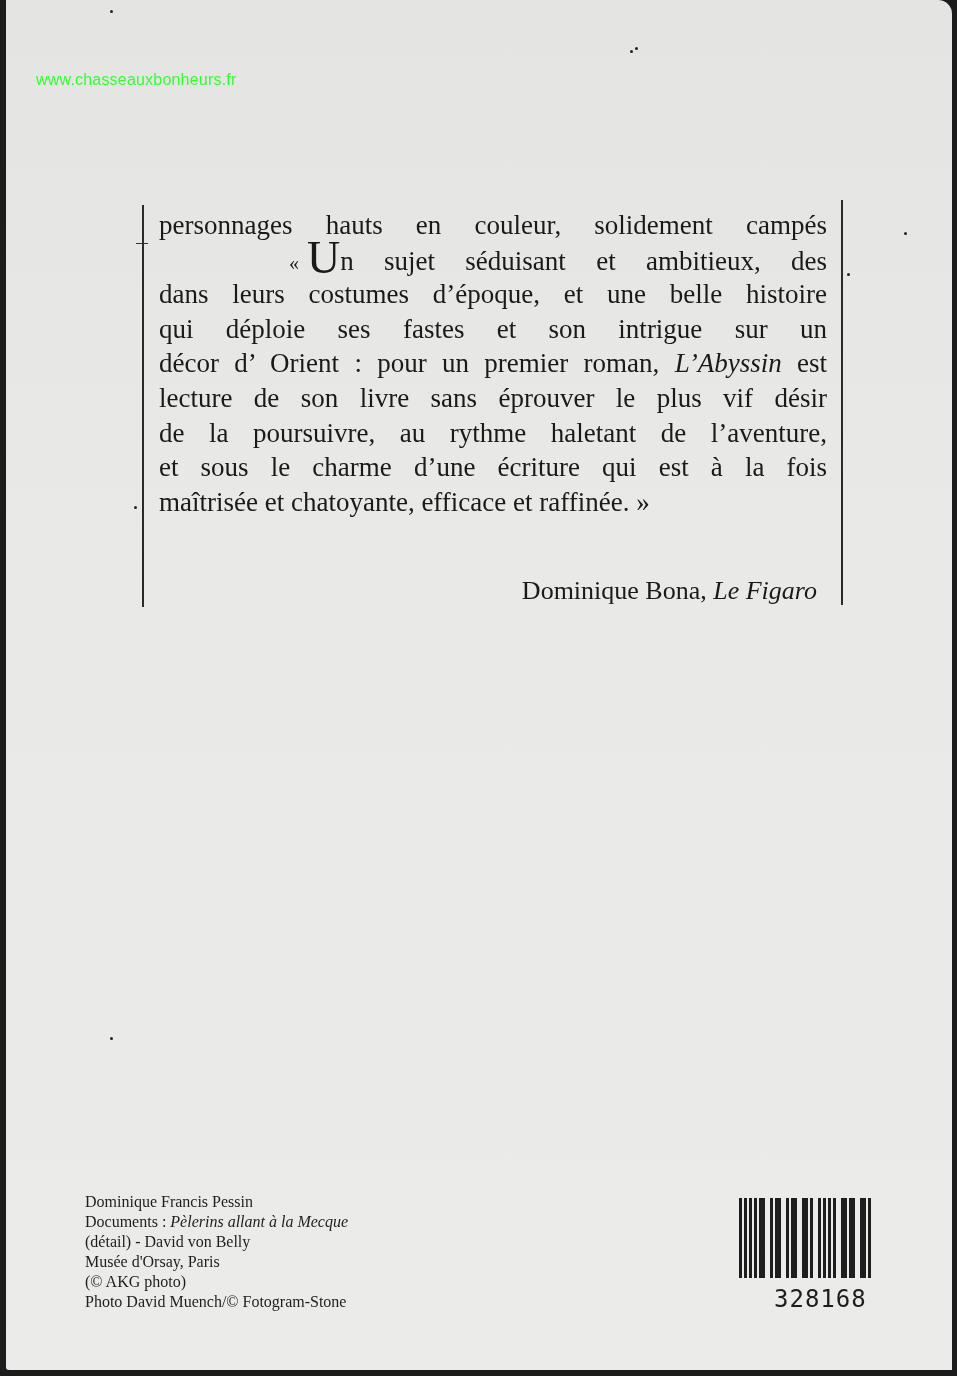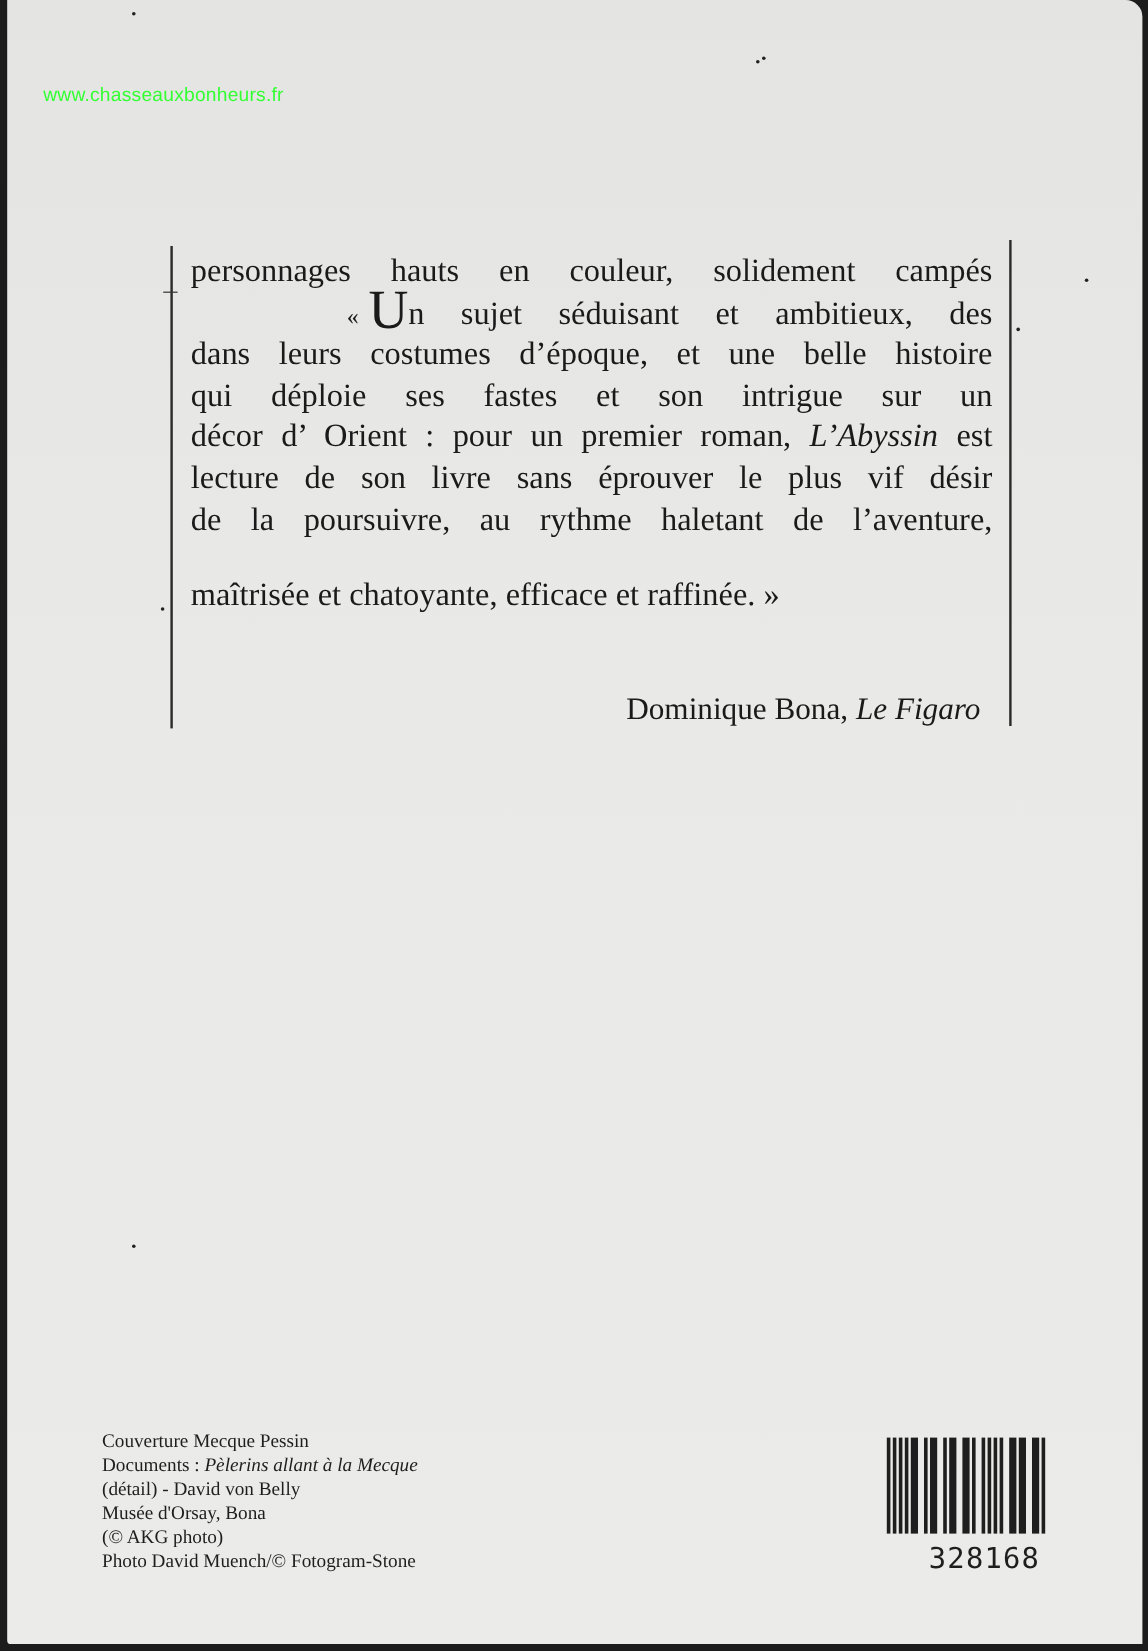--- a/index.html
+++ b/index.html
@@ -25,21 +25,21 @@
   .rule.left { left: 136px; top: 205px; height: 402px; }
   .rule.right { left: 835px; top: 200px; height: 405px; }
   .tick { position: absolute; left: 130px; top: 243px; width: 12px; height: 1px; background: #333; }
   .quote {
     position: absolute; left: 153px; top: 208px; width: 668px;
     font-size: 27px; line-height: 34.6px; color: #1a1a1a;
     text-align: justify;
   }
   .quote .line { display: block; text-align: justify; text-align-last: justify; white-space: nowrap; height: 34.6px; }
   .quote .line.first { padding-left: 130px; }
-  .quote .line.last { text-align-last: left; margin-top: 28px; }
+  .quote .line.last { text-align-last: left; }
   .dropcap { font-size: 46px; line-height: 30px; vertical-align: -3px; }
   .guil { font-size: 20px; margin-right: 8px; }
   .attribution {
     position: absolute; right: 135px; top: 576px;
     font-size: 26px; color: #1a1a1a;
   }
   .credits {
     position: absolute; left: 79px; top: 1192px;
     font-size: 16px; line-height: 20px; color: #1e1e1e;
   }
@@ -66,33 +66,34 @@
   <div class="rule right"></div>
 
   <div class="quote">
     <span class="line">personnages hauts en couleur, solidement campés</span>
     <span class="line first"><span class="guil">«</span><span class="dropcap">U</span><span>n sujet séduisant et ambitieux, des</span></span>
     <span class="line">dans leurs costumes d’époque, et une belle histoire</span>
     <span class="line">qui déploie ses fastes et son intrigue sur un</span>
     <span class="line"><span>décor d’ Orient : pour un premier roman,</span> <i>L’Abyssin</i> <span>est</span></span>
     <span class="line">lecture de son livre sans éprouver le plus vif désir</span>
     <span class="line">de la poursuivre, au rythme haletant de l’aventure,</span>
+    <span class="line">et sous le charme d’une écriture qui est à la fois</span>
     <span class="line last">maîtrisée et chatoyante, efficace et raffinée. »</span>
   </div>
 
   <div class="attribution">
     <span>Dominique Bona,</span>
     <i>Le Figaro</i>
   </div>
 
   <div class="credits">
-    <div>Couverture Mecque Pessin</div>
+    <div>Dominique Francis Pessin</div>
     <div><span>Documents :</span> <i>Pèlerins allant à la Mecque</i></div>
     <div>(détail) - David von Belly</div>
-    <div>Musée d'Orsay, Bona</div>
+    <div>Musée d'Orsay, Paris</div>
     <div>(© AKG photo)</div>
     <div>Photo David Muench/© Fotogram-Stone</div>
   </div>
 
   <div class="barcode" id="barcode">
       <span style="width: 3px;"></span>
       <span style="width: 2px; background: transparent;"></span>
       <span style="width: 3px;"></span>
       <span style="width: 2px; background: transparent;"></span>
       <span style="width: 3px;"></span>

